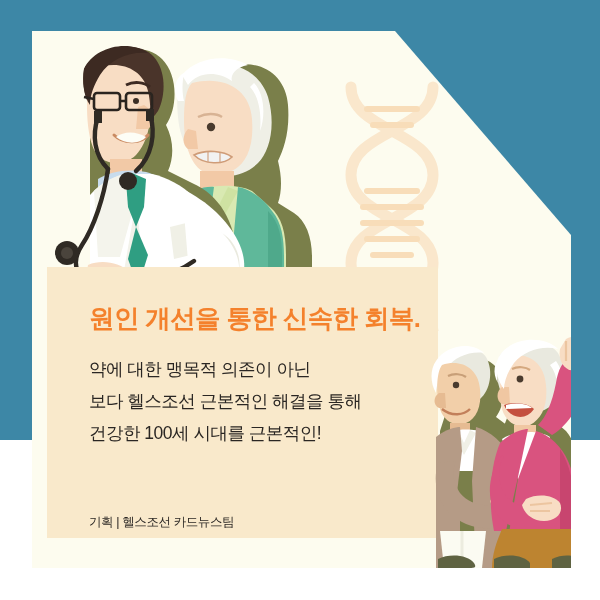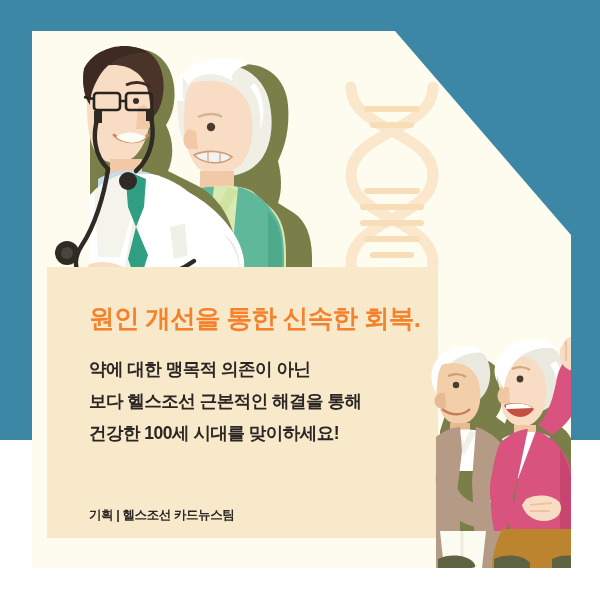--- a/index.html
+++ b/index.html
@@ -31,26 +31,25 @@
   }
   #headline{
     position:absolute; left:42px; top:34px;
     color:#f4812c; font-weight:bold; font-size:25.5px;
     letter-spacing:-0.6px; white-space:nowrap;
   }
   #body{
     position:absolute; left:42px; top:86px;
     color:#2a2623; font-size:17.5px; line-height:32px;
     letter-spacing:-0.5px;
-    font-weight:bold;
   }
   #body div{ white-space:nowrap; }
   #credit{
-    position:absolute; left:42px; top:240px;
-    color:#2a2623; font-size:12.5px; font-weight:bold;
+    position:absolute; left:42px; top:247px;
+    color:#2a2623; font-size:12.5px; font-weight:normal;
     letter-spacing:-0.4px; white-space:nowrap;
   }
   
   .layer{ position:absolute; left:0; top:0; width:539px; height:537px; }
   .noevt{ pointer-events:none; }
 </style>
 </head>
 <body>
 
 <div id="stage">
@@ -193,21 +192,21 @@
         <circle cx="35" cy="222" r="12" fill="#2f2a24"></circle>
         <circle cx="35" cy="222" r="6" fill="#4a443c"></circle>
       </g>
     </svg>
 
     <div id="panel">
       <div id="headline">원인 개선을 통한 신속한 회복.</div>
       <div id="body">
         <div>약에 대한 맹목적 의존이 아닌</div>
         <div>보다 헬스조선 근본적인 해결을 통해</div>
-        <div>건강한 100세 시대를 맞이하세요!</div>
+        <div>건강한 100세 시대를 근본적인!</div>
       </div>
       <div id="credit">기획 | 헬스조선 카드뉴스팀</div>
     </div>
 
     <svg class="layer noevt" viewBox="0 0 539 537">
 
       <g>
 
         <path d="M430 332 C448 322 466 330 470 348 C474 364 470 378 464 386
                  L480 398 C492 410 496 428 496 450 L496 537 L408 537 L408 400 Z" fill="#7a7f4a"></path>

